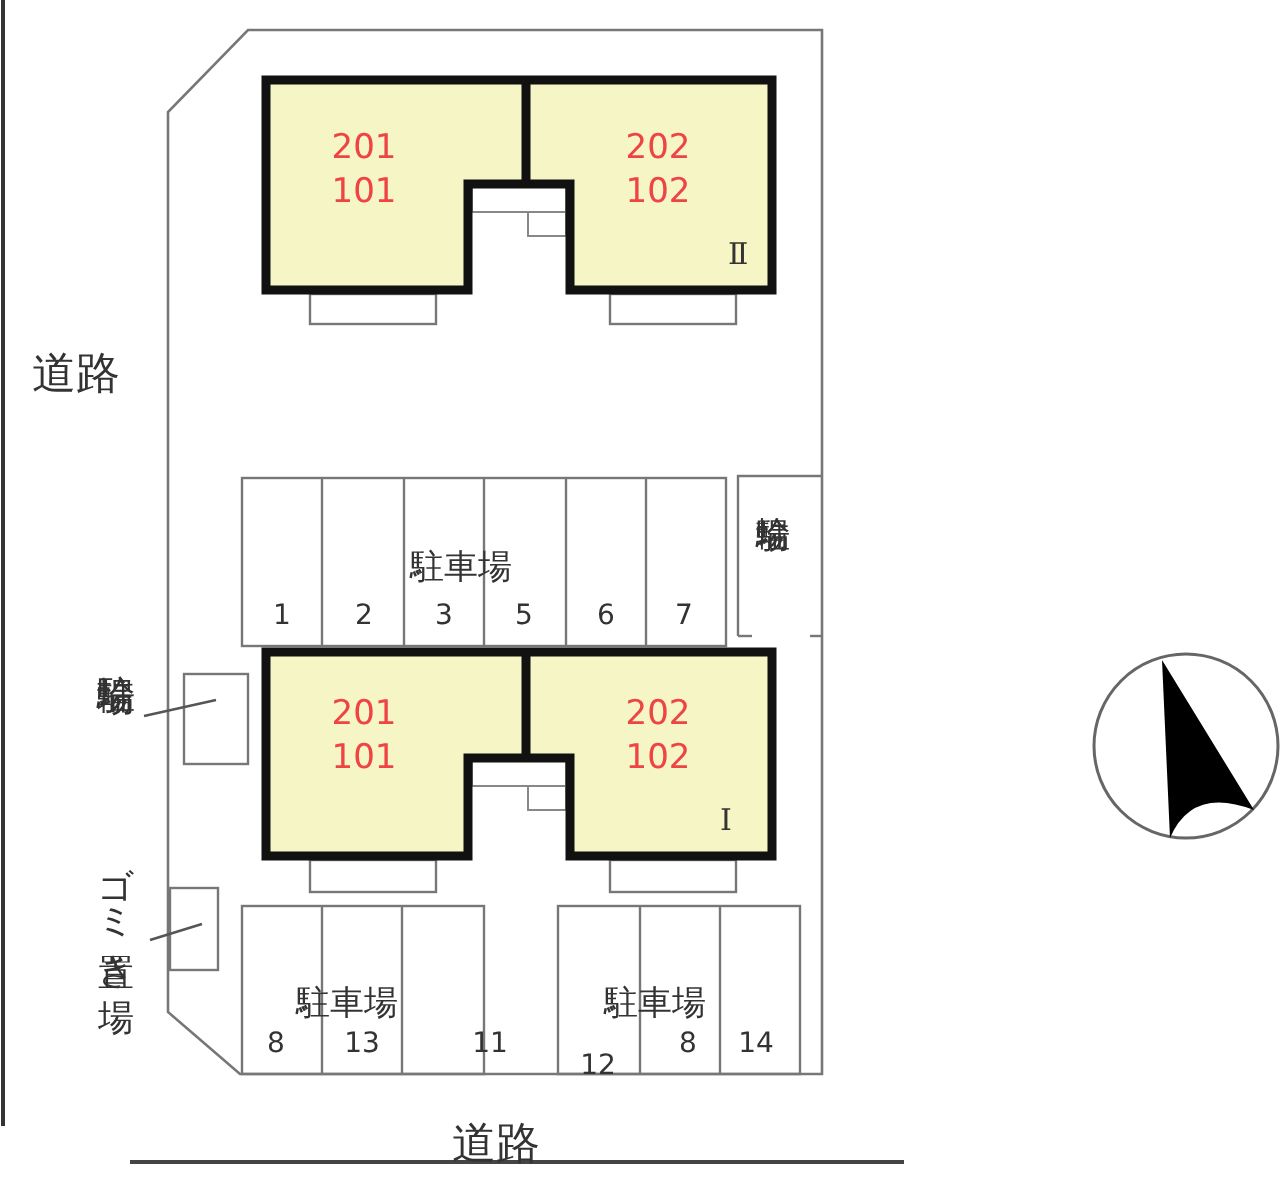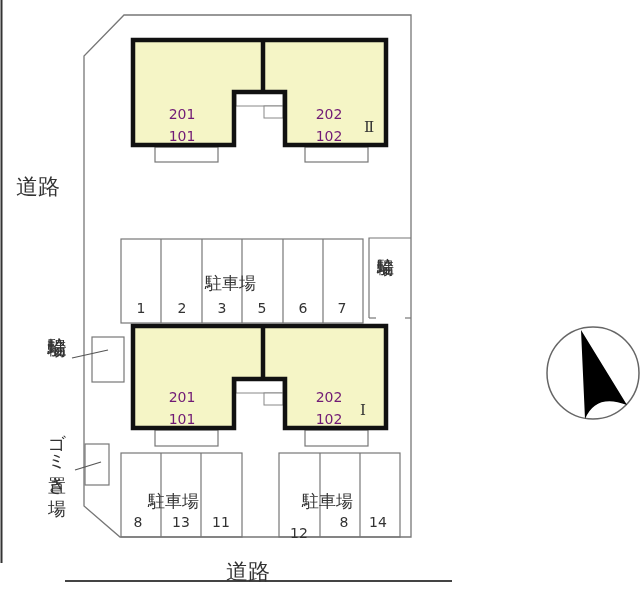--- a/index.html
+++ b/index.html
@@ -2,21 +2,21 @@
 <html><head>
 <meta charset="utf-8">
 <style>
   html, body { margin:0; padding:0; background:#ffffff; }
   body { width:640px; height:597px; position:relative; overflow:hidden;
          font-family:"DejaVu Sans", sans-serif; color:#333; }
   .vtext { position:absolute; writing-mode:vertical-rl; text-orientation:upright;
            font-size:19px; line-height:20px; letter-spacing:1px; color:#333; }
   .lbl { position:absolute; font-size:22px; color:#333; white-space:nowrap; }
   .num { position:absolute; font-size:14px; color:#333; text-align:center; width:40px; }
-  .unit { position:absolute; font-size:14px; color:#701a75; text-align:center; line-height:22px; width:70px;margin-top:40px; }
+  .unit { position:absolute; font-size:17px; color:#ef4444; text-align:center; line-height:22px; width:70px; }
   .roman { position:absolute; font-family:"DejaVu Serif", serif; font-size:15px; color:#333; }
   svg { position:absolute; left:0; top:0; }
 </style>
 </head>
 <body>
 
 <svg width="640" height="597" viewBox="0 0 640 597">
 
   <line x1="1.5" y1="0" x2="1.5" y2="563" stroke="#333" stroke-width="2"></line>
 
@@ -116,17 +116,17 @@
 
 <div class="vtext" style="left:48px; top:322px;">駐輪場</div>
 
 <div class="vtext" style="left:48px; top:420px; font-size:18px; line-height:18px;">ゴミ置き場</div>
 
 <div class="lbl" style="left:148px; top:490px; font-size:17px;">駐車場</div>
 <div class="lbl" style="left:302px; top:490px; font-size:17px;">駐車場</div>
 
 <div class="num" style="left:118px; top:514px;">8</div>
 <div class="num" style="left:161px; top:514px;">13</div>
-<div class="num" style="left:201px; top:514px;">11</div>
+<div class="num" style="left:201px; top:514px;padding-left:24px;">11</div>
 
 <div class="num" style="left:279px; top:525px;">12</div>
 <div class="num" style="left:324px; top:514px;">8</div>
 <div class="num" style="left:358px; top:514px;">14</div>
 
 </body></html>

